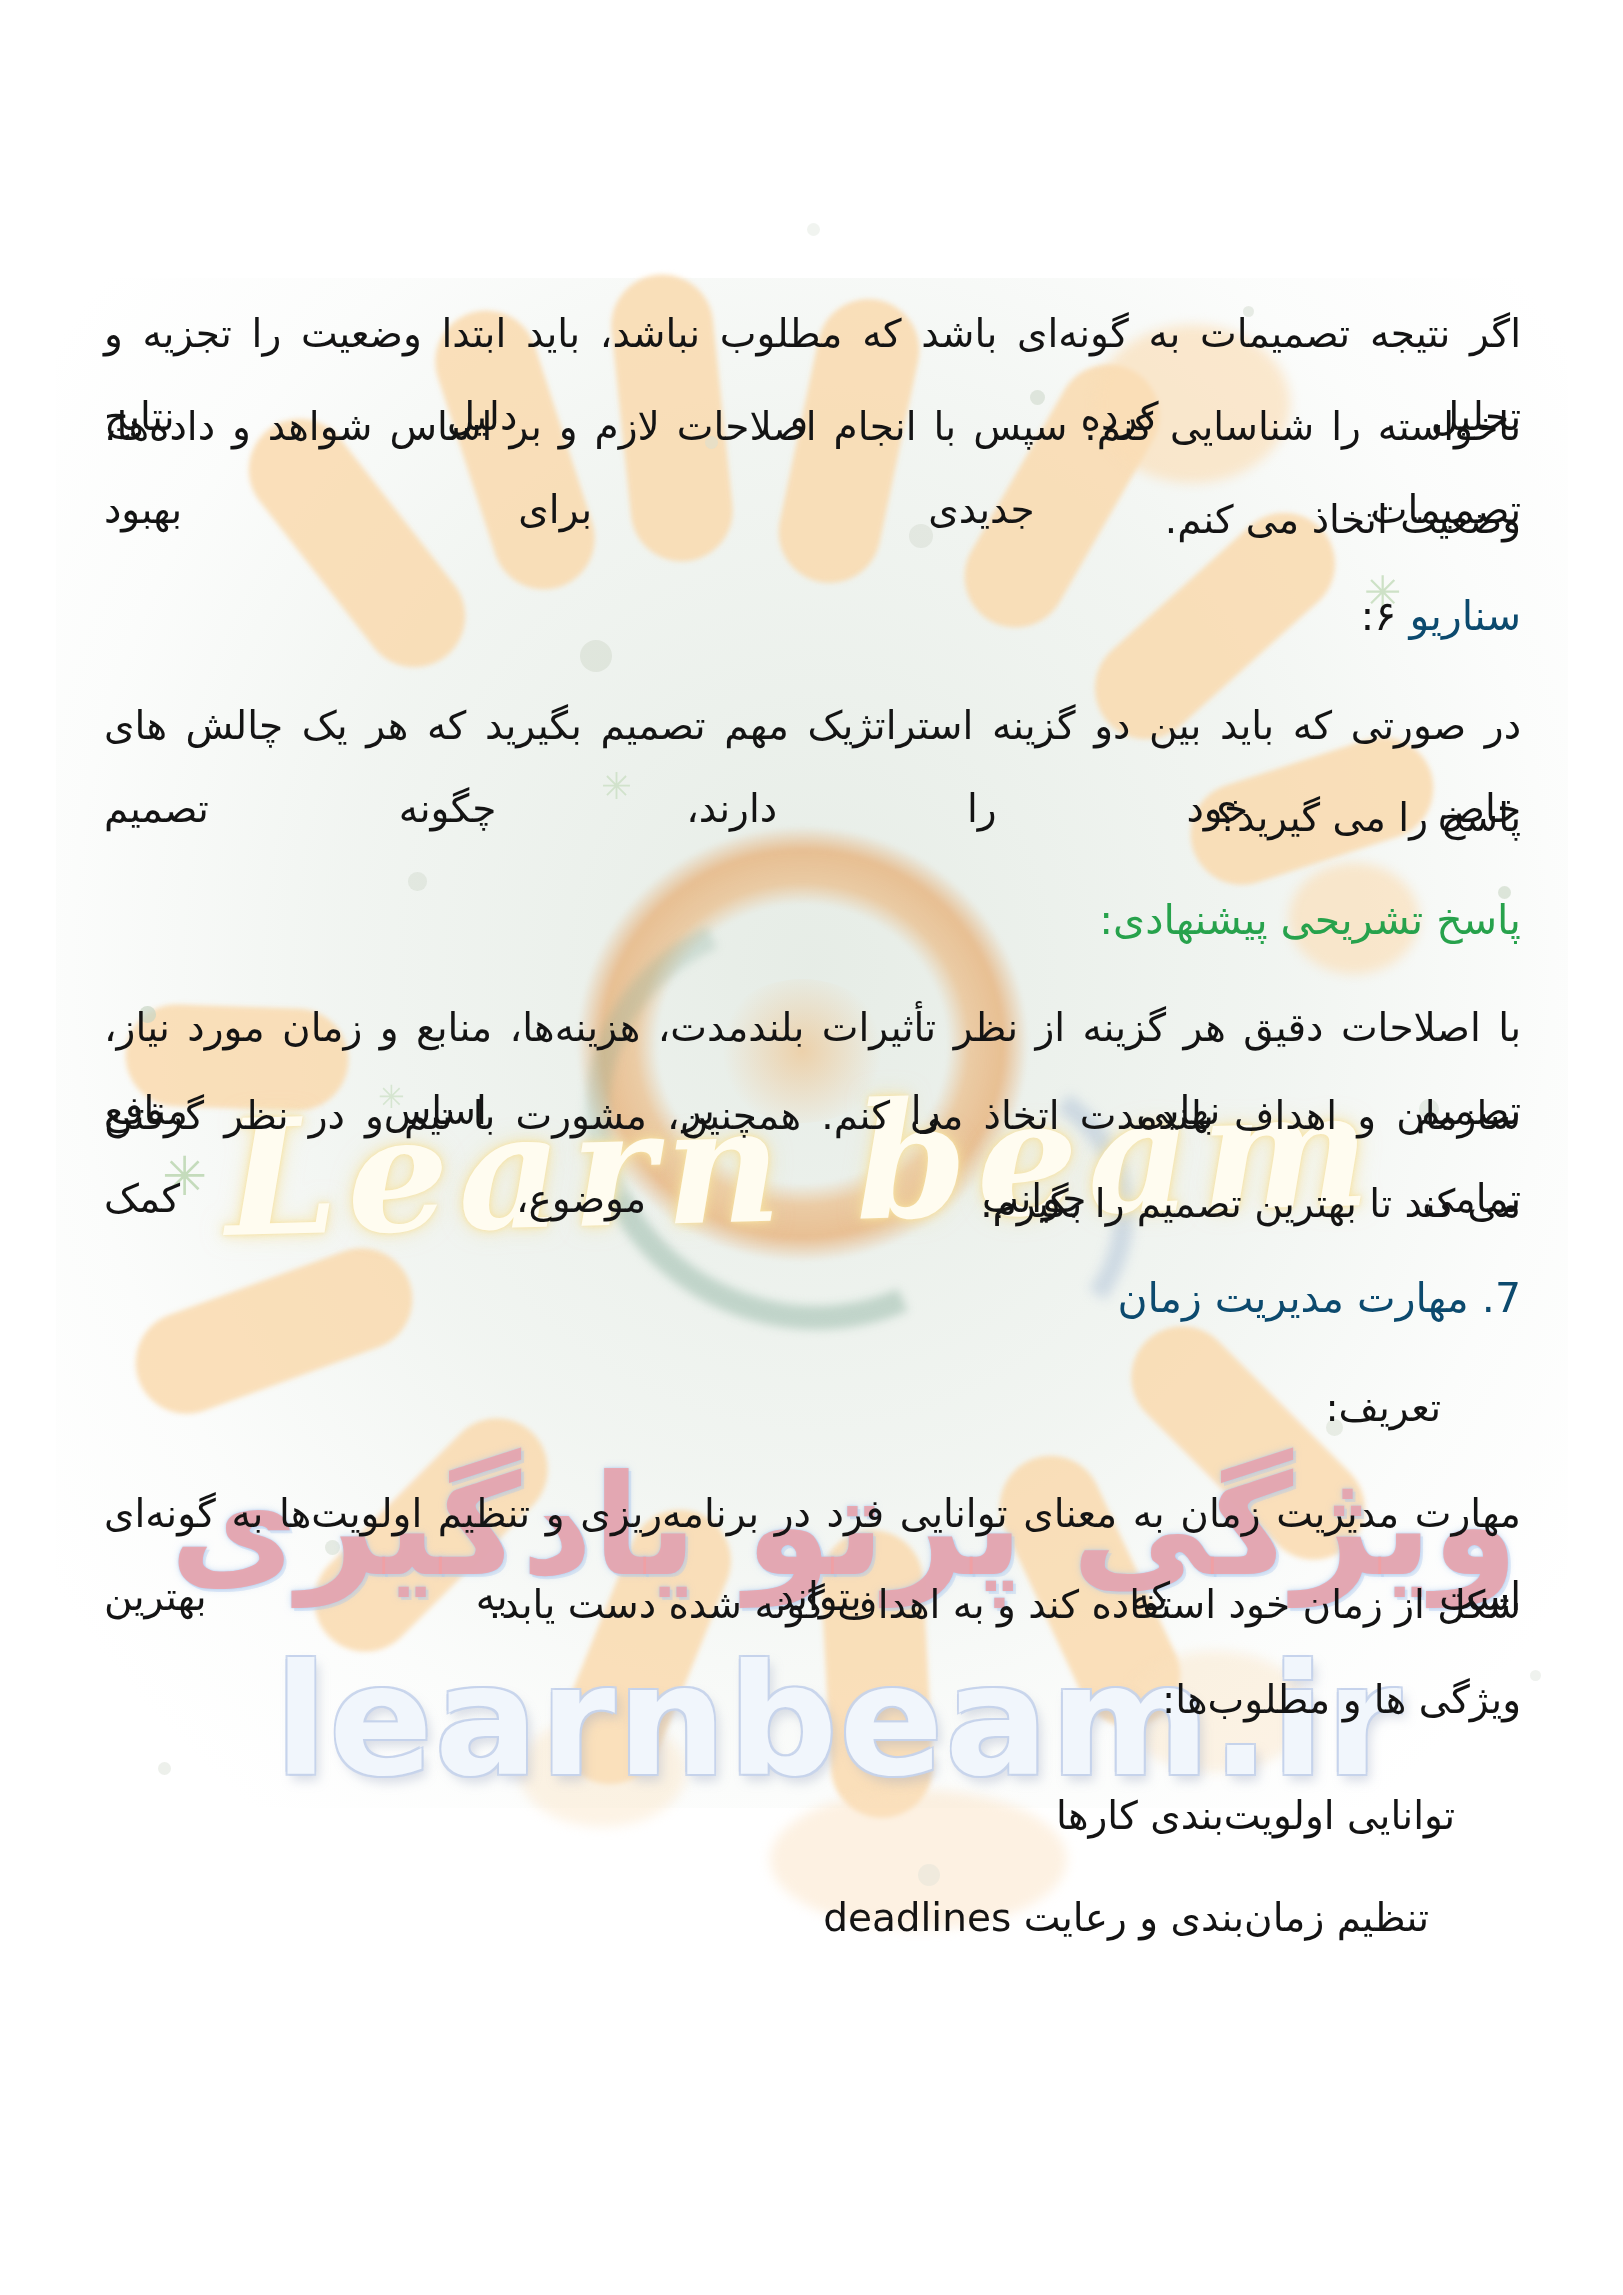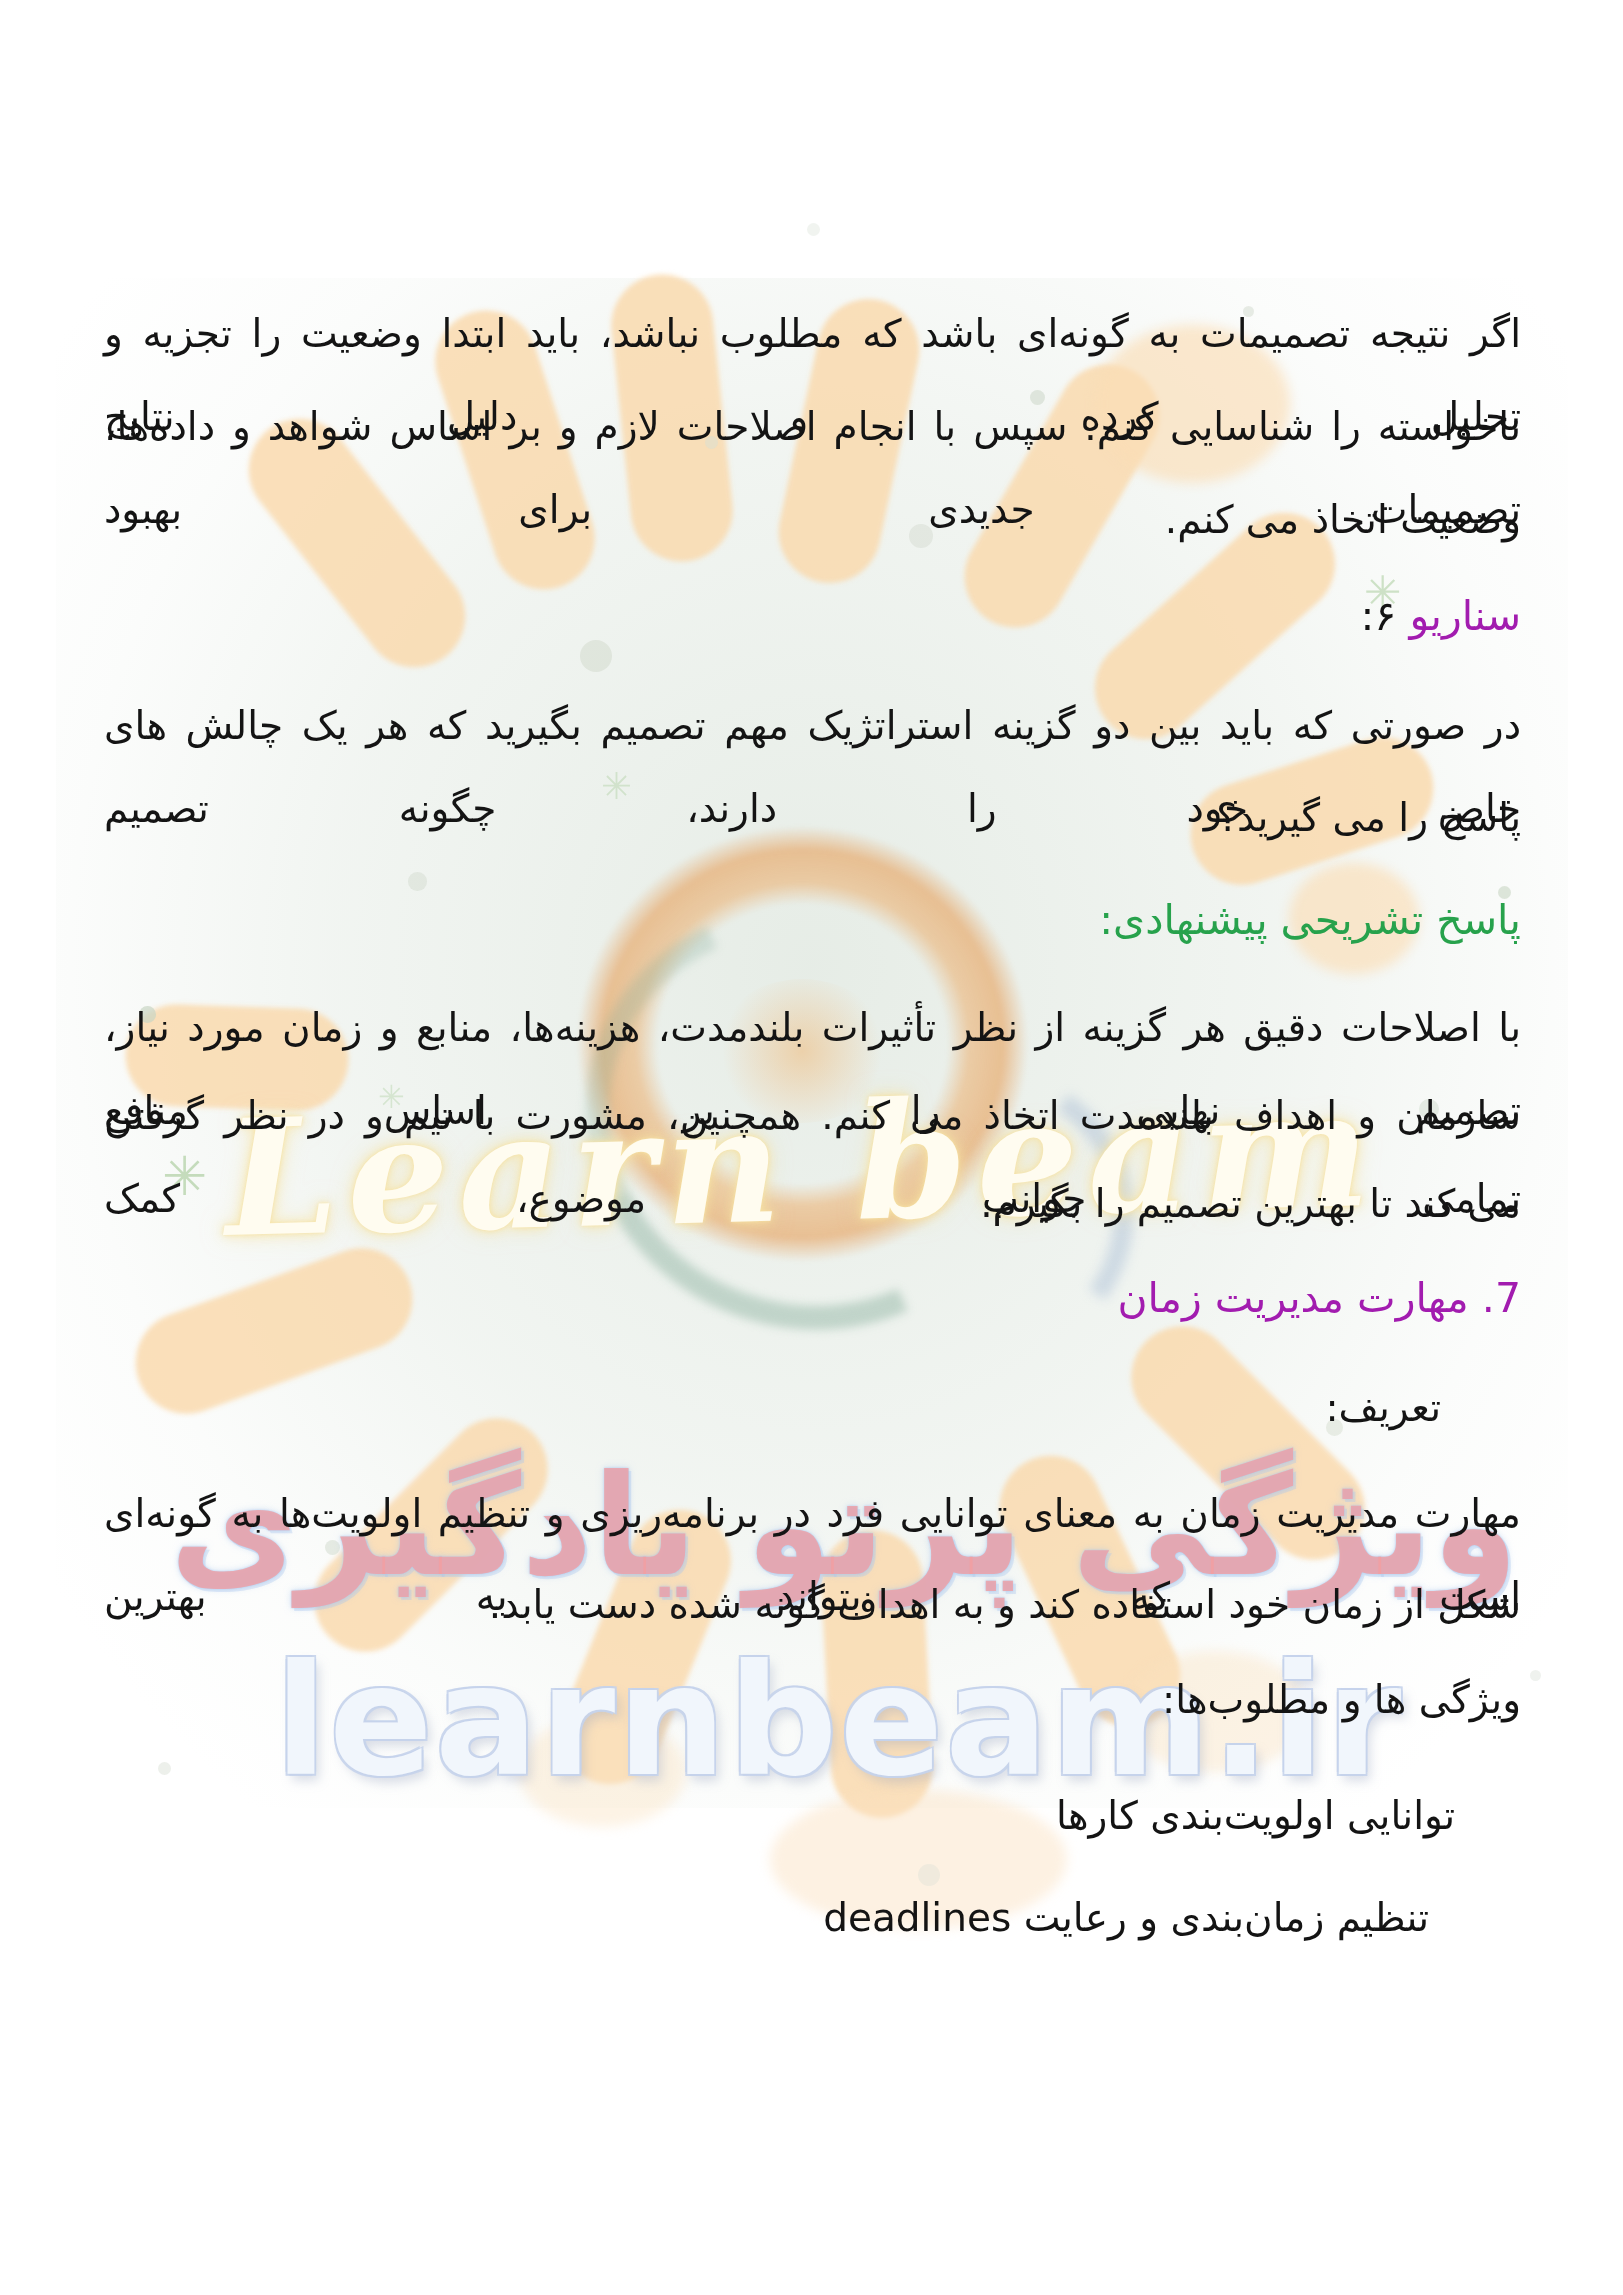--- a/index.html
+++ b/index.html
@@ -72,21 +72,21 @@
                 4.6px 6.5px 11px rgba(150,160,190,0.35);
   }
   
   .line {
     position:absolute; right:102px; z-index:2;
     font-size:39px; line-height:83px; height:65px;
     color:#141414; text-align:right; white-space:nowrap;
   }
   .fill { left:104px; white-space:normal; text-align:justify; text-align-last:justify; }
   .heading { font-size:41px; }
-  .red   { color:#a21caf; }
+  .red   { color:#0c4a6e; }
   .green { color:#27a24c; }
 </style>
 </head>
 <body>
 
 <div class="page">
 
   <div class="bg">
     <div class="wash"></div>
 

